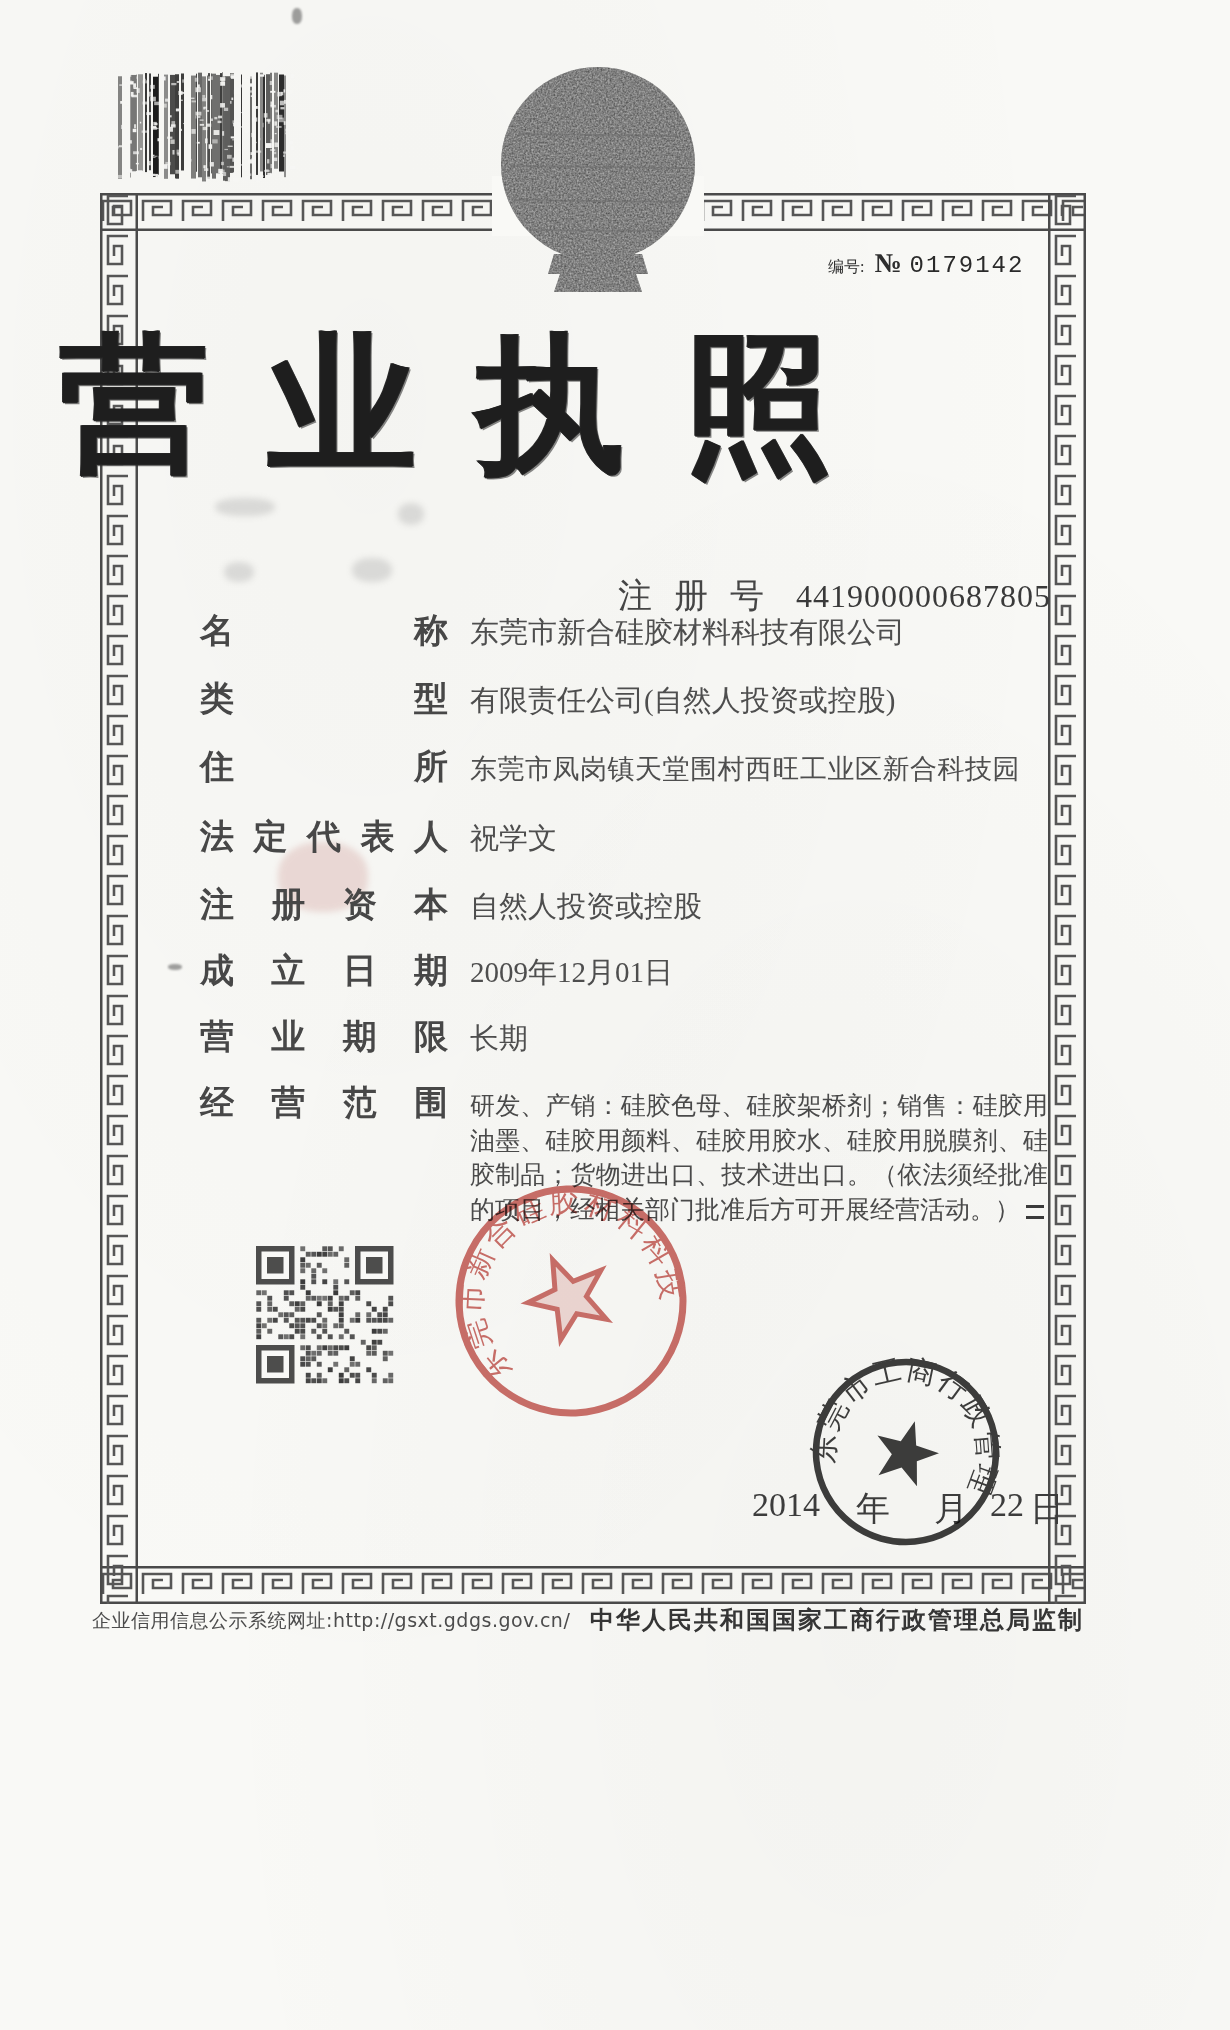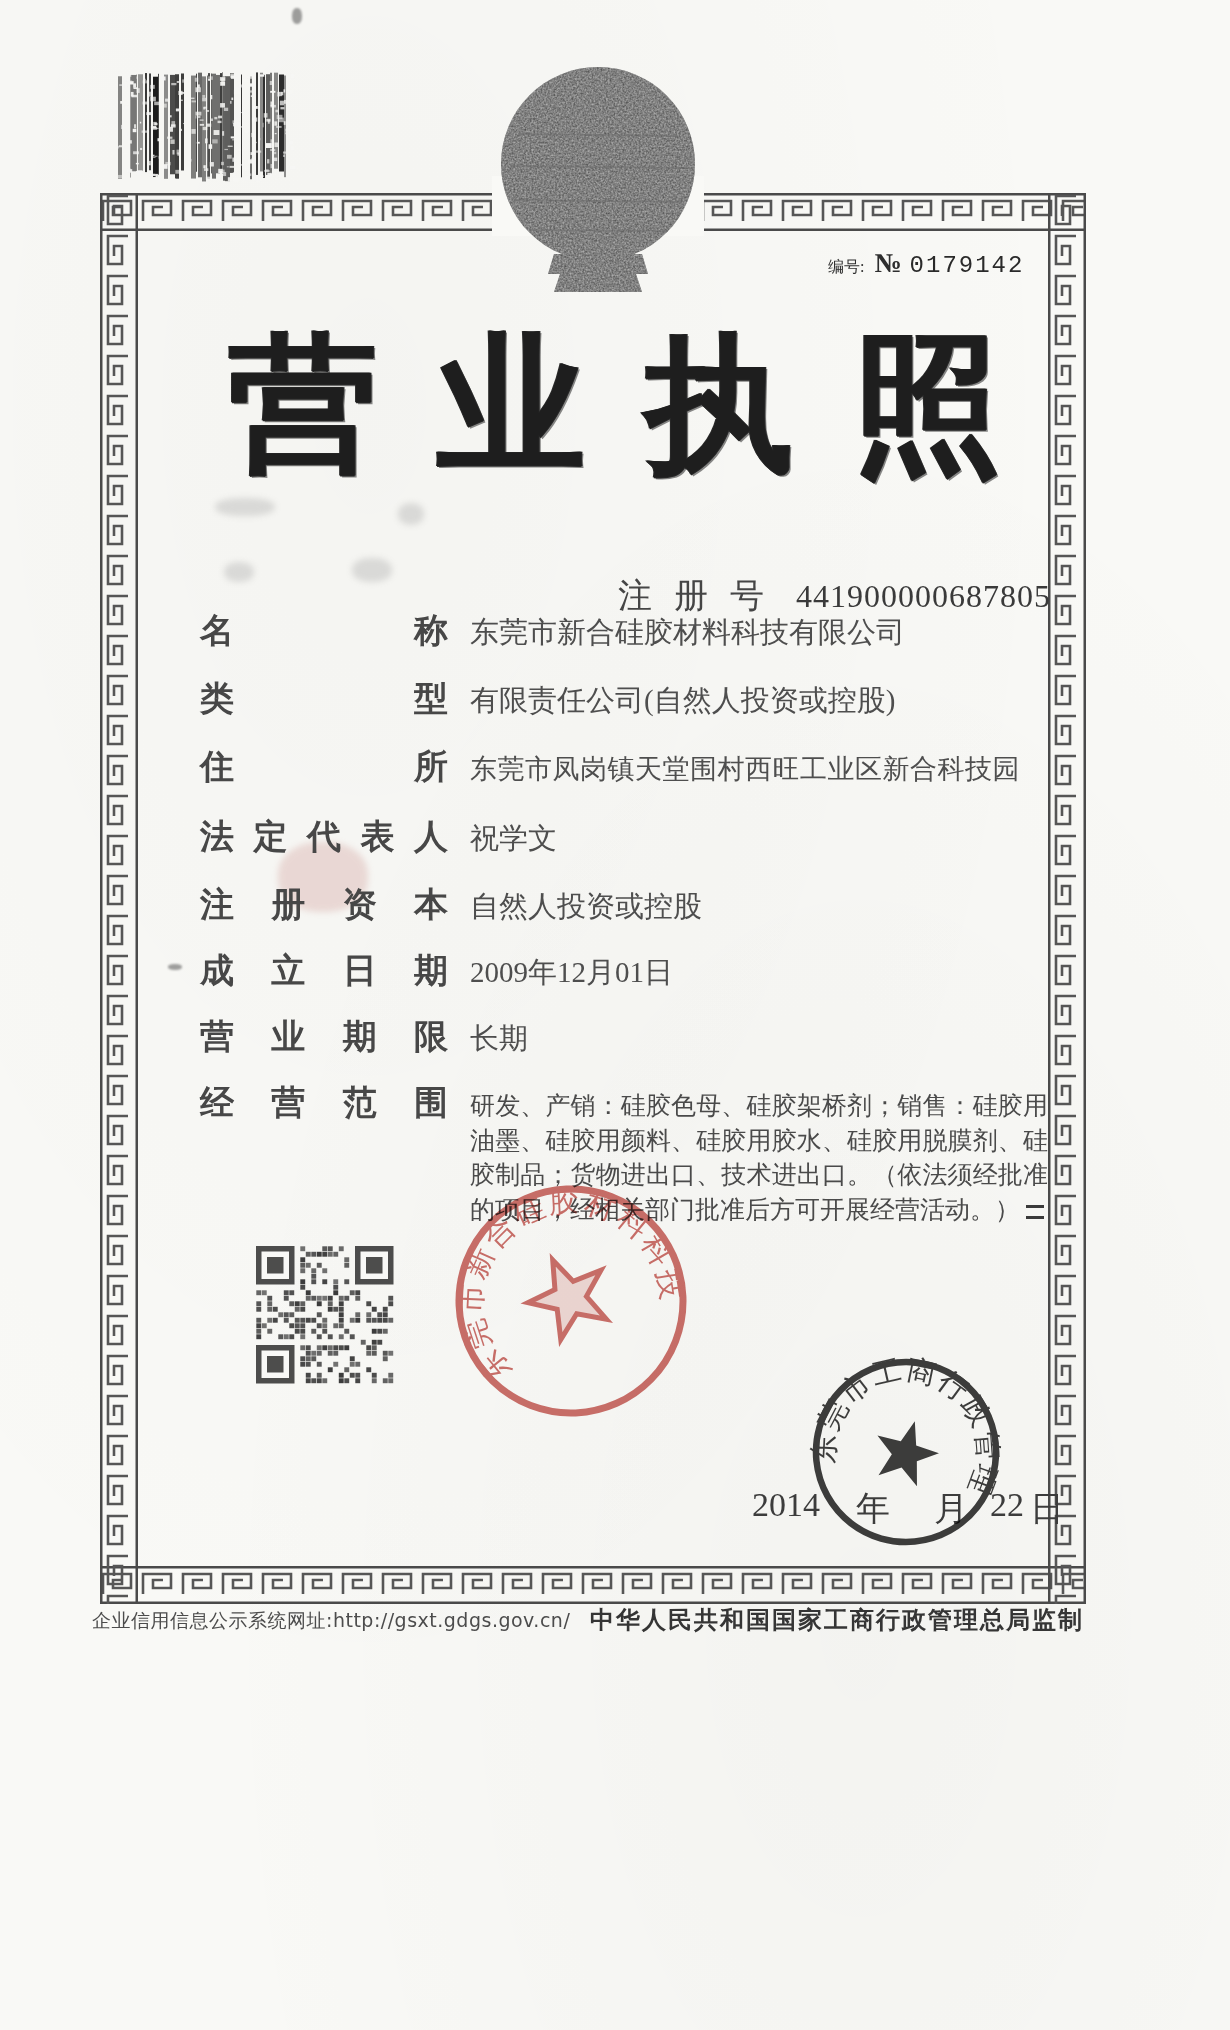--- a/index.html
+++ b/index.html
@@ -22,21 +22,21 @@
   #emblem{left:492px; top:64px; z-index:2;}
   #barcode-wrap{left:116px; top:70px; z-index:2;}
   #qr-wrap{left:256px; top:1246px; z-index:3;}
 
   
   .serial-line{left:828px; top:248px; z-index:3; white-space:nowrap; color:#2e2e2e;}
   .serial-mark{font-size:27px; font-weight:bold; margin:0 8px 0 10px;}
   .serial-number{font-family:"Liberation Mono", monospace; font-size:24px; letter-spacing:2px; color:#2a2a2a;}
 
   .title{
-    left:0; right:0; top:306px; text-align:center; z-index:3;
+    left:0; right:0; top:306px; z-index:3;
     font-size:148px; font-weight:bold; letter-spacing:60px; margin-left:60px;
     color:#1e1e1e;
     text-shadow:1px 0 0 #2a2a2a, -1px 0 0 #2a2a2a, 0 1px 0 #2a2a2a, 2px 2px 0 rgba(40,40,40,.55);
   }
 
   .regno-line{left:618px; top:530px; z-index:3; white-space:nowrap;margin-top:43px;}
   .regno-label{font-size:34px; letter-spacing:22px; color:#454545;}
   .regno-value{font-size:32px; letter-spacing:1px; color:#3a3a3a; margin-left:6px;}
 
   

